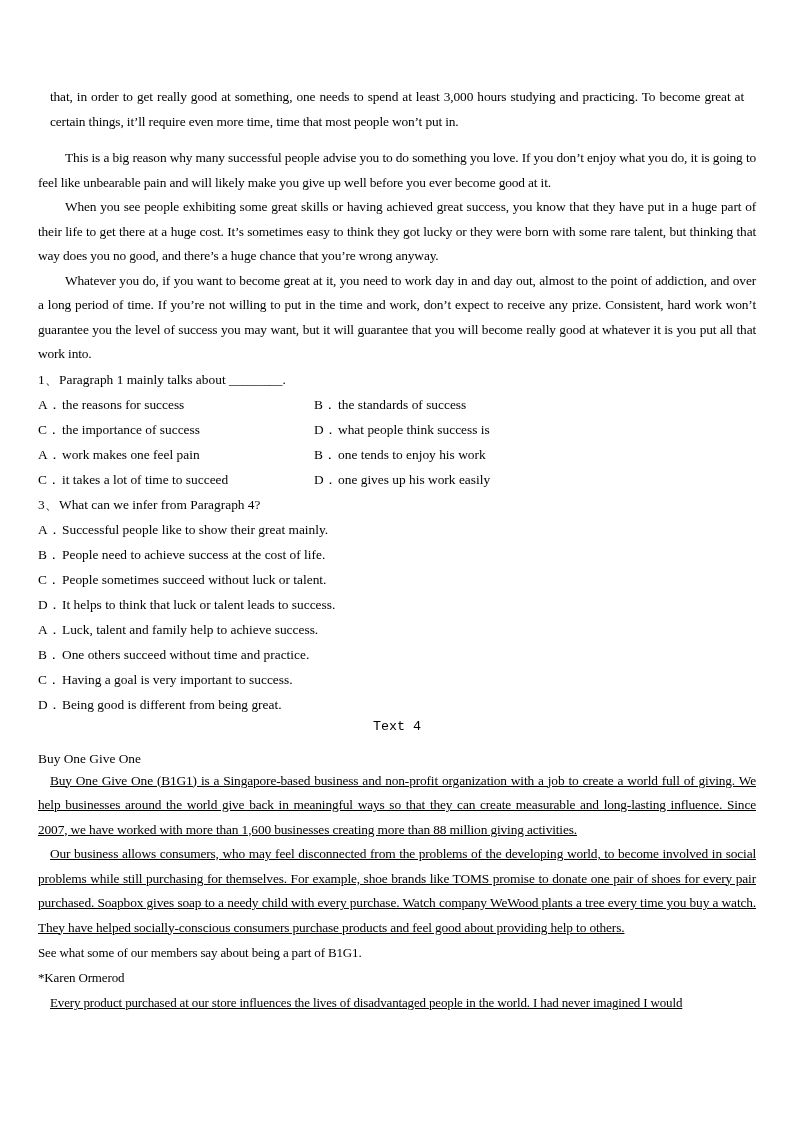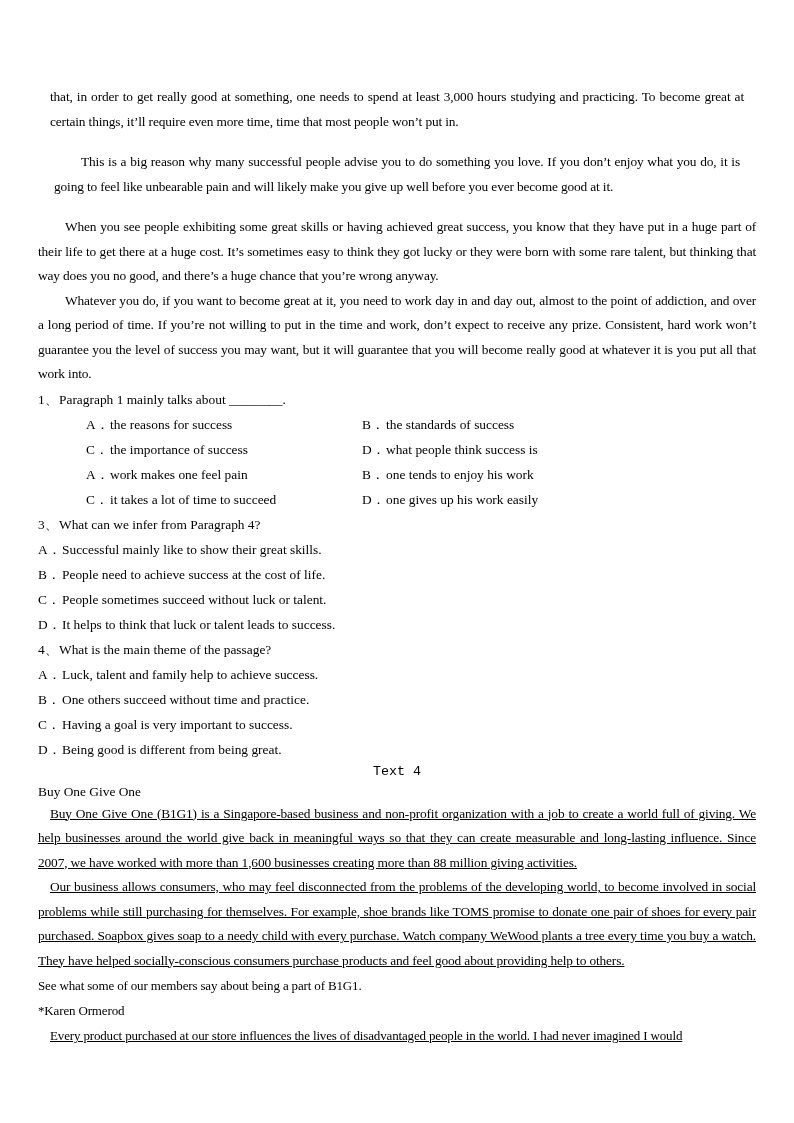--- a/index.html
+++ b/index.html
@@ -41,46 +41,46 @@
       line-height: 25px;
       height: 25px;
       white-space: nowrap;
     }
     .opts-row {
       display: flex;
       font-size: 13.4px;
       line-height: 25px;
       height: 25px;
       white-space: nowrap;
-      margin-left: 48px;
     }
     .opt-cell { width: 276px; }
     .opt-letter { display: inline-block; width: 24px; }
     .q-num { display: inline-block; width: 21px; }
     .section-title {
       font-family: "Liberation Mono", monospace;
       font-size: 13.4px;
       line-height: 20px;
       text-align: center;
       height: 20px;
     }
     .heading-line {
       font-size: 13.4px;
       line-height: 20px;
       height: 20px;
+      margin-top: 12px;
     }
   </style>
 </head>
 <body>
 
 <div class="page">
 
   <div>
     <p class="para" style="margin:12px;">that, in order to get really good at something, one needs to spend at least 3,000 hours studying and practicing. To become great at certain things, it’ll require even more time, time that most people won’t put in.</p>
-    <p class="para indent" style="margin:16px;">This is a big reason why many successful people advise you to do something you love. If you don’t enjoy what you do, it is going to feel like unbearable pain and will likely make you give up well before you ever become good at it.</p>
+    <p class="para indent" style="margin:0;">This is a big reason why many successful people advise you to do something you love. If you don’t enjoy what you do, it is going to feel like unbearable pain and will likely make you give up well before you ever become good at it.</p>
     <p class="para indent" style="margin:0;">When you see people exhibiting some great skills or having achieved great success, you know that they have put in a huge part of their life to get there at a huge cost. It’s sometimes easy to think they got lucky or they were born with some rare talent, but thinking that way does you no good, and there’s a huge chance that you’re wrong anyway.</p>
     <p class="para indent" style="margin:0;">Whatever you do, if you want to become great at it, you need to work day in and day out, almost to the point of addiction, and over a long period of time. If you’re not willing to put in the time and work, don’t expect to receive any prize. Consistent, hard work won’t guarantee you the level of success you may want, but it will guarantee that you will become really good at whatever it is you put all that work into.</p>
   </div>
 
   <div>
     <div class="q-line">
       <span class="q-num">1、</span><span>Paragraph 1 mainly talks about ________.</span>
     </div>
     <div class="opts-row">
       <div class="opt-cell"><span class="opt-letter">A．</span><span>the reasons for success</span></div>
@@ -100,30 +100,27 @@
     <div class="opts-row">
       <div class="opt-cell"><span class="opt-letter">C．</span><span>it takes a lot of time to succeed</span></div>
       <div class="opt-cell"><span class="opt-letter">D．</span><span>one gives up his work easily</span></div>
     </div>
   </div>
 
   <div>
     <div class="q-line">
       <span class="q-num">3、</span><span>What can we infer from Paragraph 4?</span>
     </div>
-    <div class="q-line"><span class="opt-letter">A．</span><span>Successful mainly like to show their great skills.</span></div>
+    <div class="q-line"><span class="opt-letter">A．</span><span>Successful people like to show their great mainly.</span></div>
     <div class="q-line"><span class="opt-letter">B．</span><span>People need to achieve success at the cost of life.</span></div>
     <div class="q-line"><span class="opt-letter">C．</span><span>People sometimes succeed without luck or talent.</span></div>
     <div class="q-line"><span class="opt-letter">D．</span><span>It helps to think that luck or talent leads to success.</span></div>
   </div>
 
   <div>
-    <div class="q-line">
-      <span class="q-num">4、</span><span>What is the main theme of the passage?</span>
-    </div>
     <div class="q-line"><span class="opt-letter">A．</span><span>Luck, talent and family help to achieve success.</span></div>
     <div class="q-line"><span class="opt-letter">B．</span><span>One others succeed without time and practice.</span></div>
     <div class="q-line"><span class="opt-letter">C．</span><span>Having a goal is very important to success.</span></div>
     <div class="q-line"><span class="opt-letter">D．</span><span>Being good is different from being great.</span></div>
   </div>
 
   <div>
     <div class="section-title">Text 4</div>
     <div class="heading-line">Buy One Give One</div>
     <p class="para small-indent" style="margin:0;">Buy One Give One (B1G1) is a Singapore-based business and non-profit organization with a job to create a world full of giving. We help businesses around the world give back in meaningful ways so that they can create measurable and long-lasting influence. Since 2007, we have worked with more than 1,600 businesses creating more than 88 million giving activities.</p>

